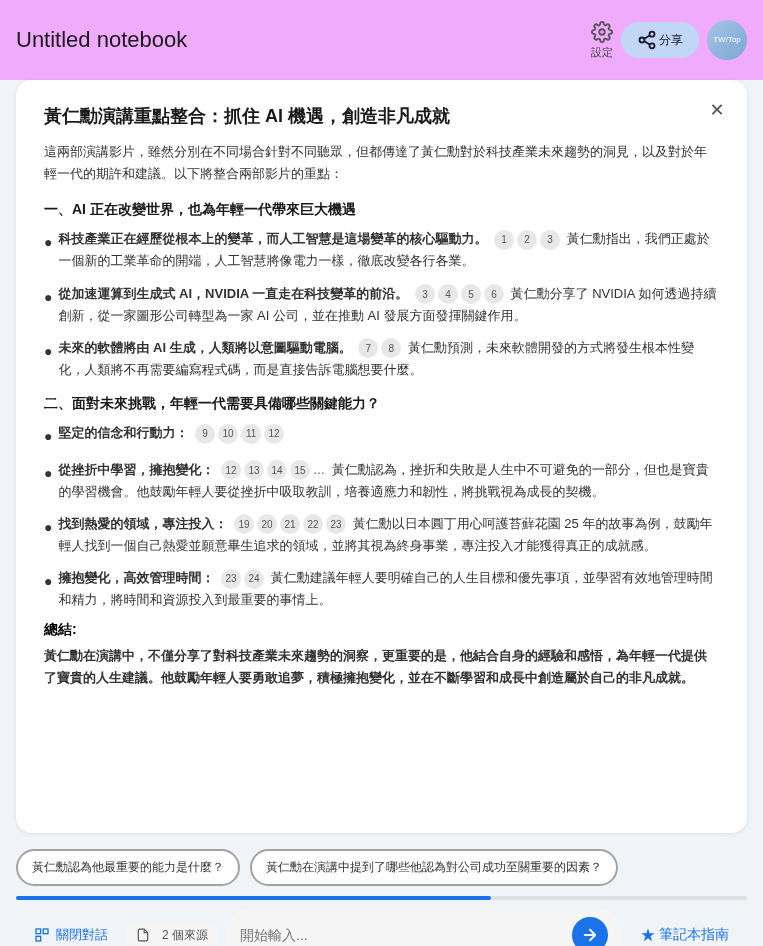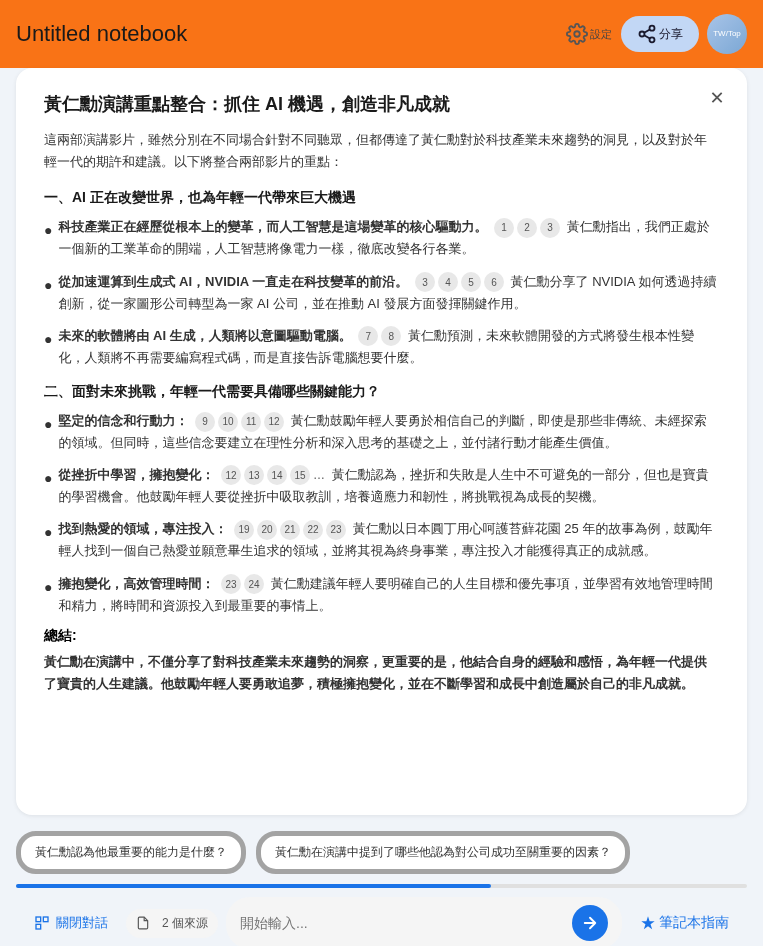--- a/index.html
+++ b/index.html
@@ -11,37 +11,37 @@
       overflow: hidden;
       position: relative;
     }
 
     
     .header {
       display: flex;
       align-items: center;
       justify-content: space-between;
       padding: 12px 16px;
-      background: #f97316;
-      height: 68px;
+      background: #f0abfc;
+      height: 80px;
     }
     .header-title {
       font-size: 22px;
       font-weight: 500;
       color: #1a1a1a;
     }
     .header-actions {
       display: flex;
       align-items: center;
       gap: 8px;
     }
     .icon-btn {
       display: flex;
-      flex-direction: row;
-      align-items: center;
+      flex-direction: column;
+      align-items: flex-end;
       justify-content: center;
       width: 48px;
       height: 48px;
       border-radius: 50%;
       border: none;
       background: transparent;
       cursor: pointer;
       color: #444;
       font-size: 11px;
       gap: 2px;
@@ -196,21 +196,21 @@
 
     
     .suggestion-chips {
       display: flex;
       gap: 10px;
       padding: 8px 0 6px 0;
       overflow-x: auto;
     }
     .chip {
       background: white;
-      border: 5px solid #a3a3a3;
+      border: 2px solid #a3a3a3;
       border-radius: 20px;
       padding: 8px 14px;
       font-size: 12px;
       color: #333;
       cursor: pointer;
       white-space: nowrap;
       flex-shrink: 0;
     }
 
     
@@ -403,21 +403,20 @@
     <div class="bullet-item">
       <span class="bullet-dot">●</span>
       <div class="bullet-content">
         <span class="bullet-lead">堅定的信念和行動力：</span>
         <span class="citations">
           <span class="cite-badge">9</span>
           <span class="cite-badge">10</span>
           <span class="cite-badge">11</span>
           <span class="cite-badge">12</span>
         </span>
-        <span> 黃仁勳鼓勵年輕人要勇於相信自己的判斷，即使是那些非傳統、未經探索的領域。但同時，這些信念要建立在理性分析和深入思考的基礎之上，並付諸行動才能產生價值。</span>
       </div>
     </div>
 
     <div class="bullet-item">
       <span class="bullet-dot">●</span>
       <div class="bullet-content">
         <span class="bullet-lead">從挫折中學習，擁抱變化：</span>
         <span class="citations">
           <span class="cite-badge">12</span>
           <span class="cite-badge">13</span>

